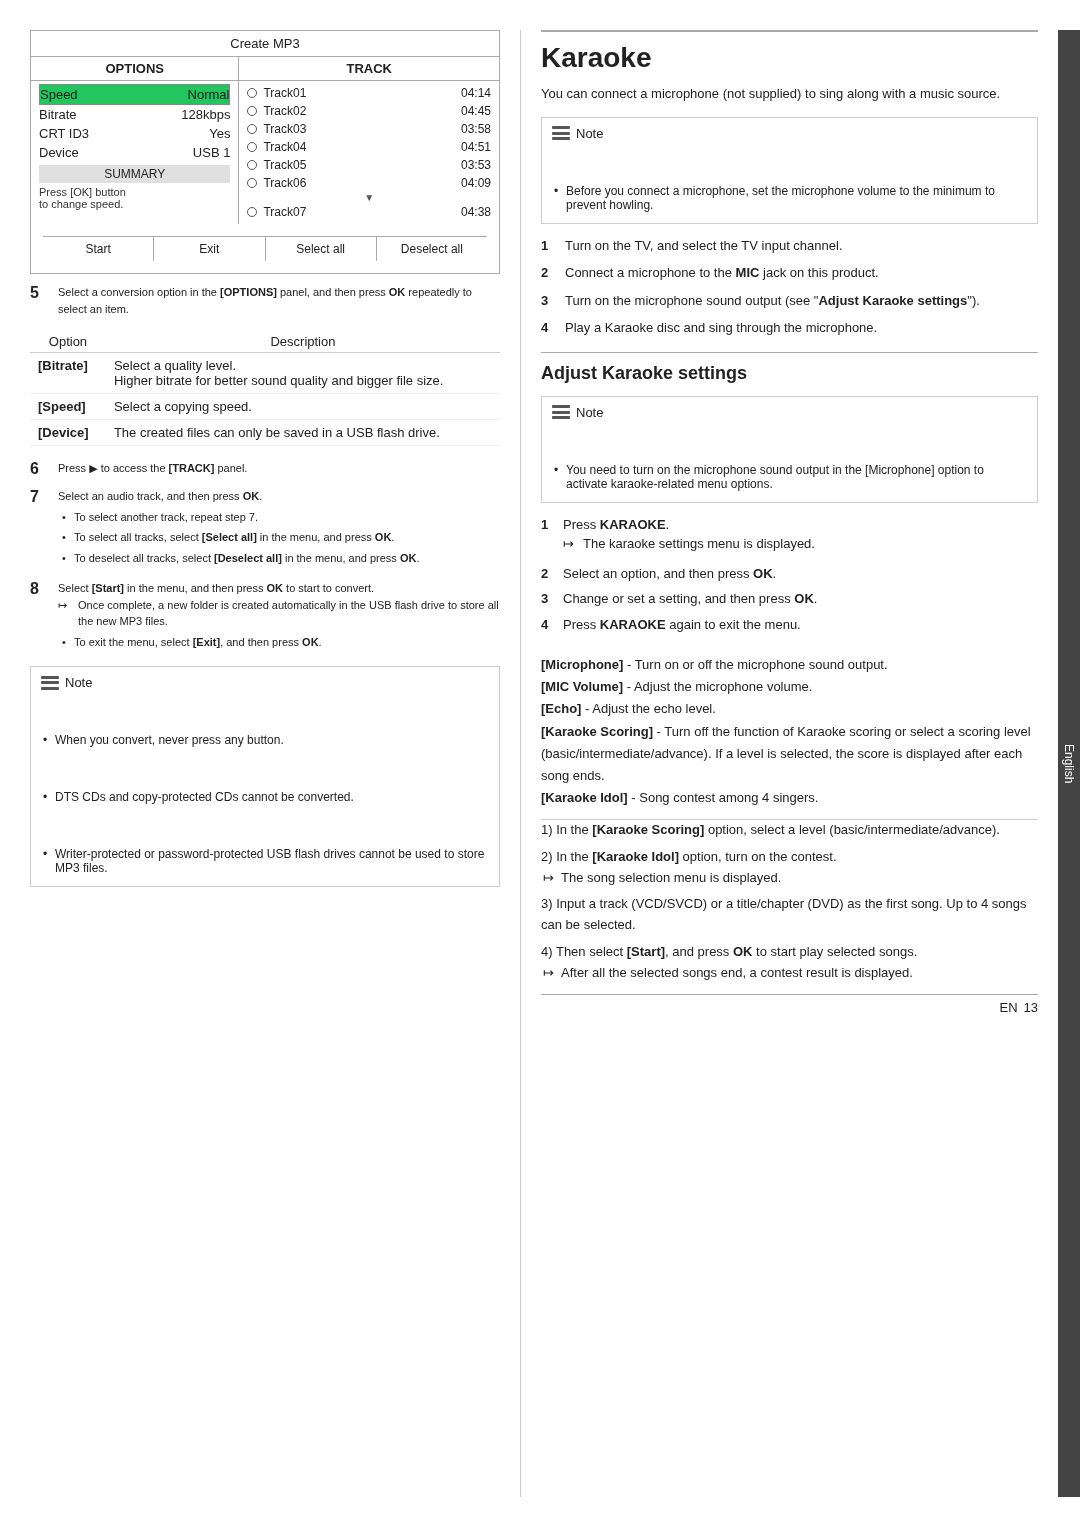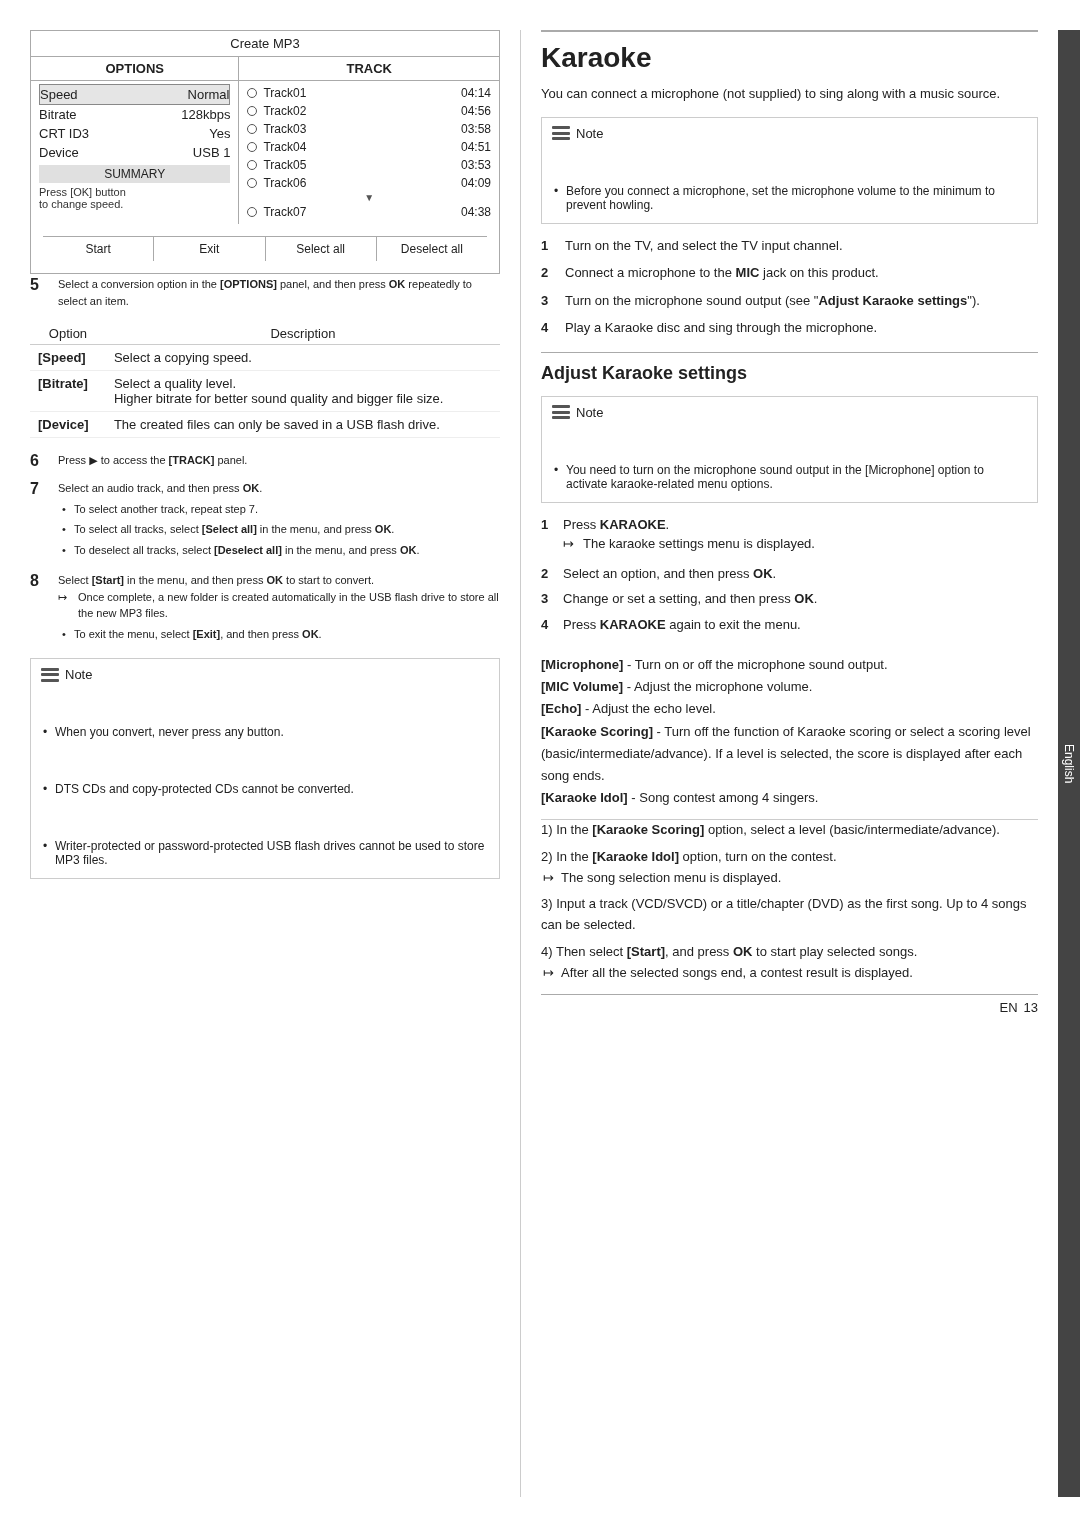--- a/index.html
+++ b/index.html
@@ -38,21 +38,21 @@
       align-items: center;
       justify-content: center;
       width: 22px;
     }
 
     
     .create-mp3-table {
       border: 1px solid #aaa;
       width: 100%;
       border-collapse: collapse;
-      margin-bottom: 2px;
+      margin-bottom: 10px;
     }
     .create-mp3-title {
       text-align: center;
       padding: 5px;
       font-size: 13px;
       border-bottom: 1px solid #aaa;
     }
     .table-header-row td {
       text-align: center;
       font-weight: bold;
@@ -72,21 +72,21 @@
     }
     .options-body {
       border-right: 1px solid #aaa;
     }
     .option-row {
       display: flex;
       justify-content: space-between;
       padding: 2px 0;
     }
     .option-row.highlighted {
-      background: #e5e5e5;
+      background: #22c55e;
       border: 1px solid #888;
       display: inline-flex;
       width: 100%;
     }
     .option-label { font-weight: normal; }
     .option-value { font-weight: normal; }
     .summary-row {
       background: #e0e0e0;
       text-align: center;
       padding: 2px 4px;
@@ -320,21 +320,21 @@
         </td>
         <td class="track-col">
           <div class="track-item">
             <span class="track-circle"></span>
             <span class="track-name">Track01</span>
             <span class="track-time">04:14</span>
           </div>
           <div class="track-item">
             <span class="track-circle"></span>
             <span class="track-name">Track02</span>
-            <span class="track-time">04:56</span>
+            <span class="track-time">04:45</span>
           </div>
           <div class="track-item">
             <span class="track-circle"></span>
             <span class="track-name">Track03</span>
             <span class="track-time">03:58</span>
           </div>
           <div class="track-item">
             <span class="track-circle"></span>
             <span class="track-name">Track04</span>
             <span class="track-time">04:51</span>
@@ -377,26 +377,26 @@
       </span>
     </div>
 
     <table class="options-desc-table">
       <tbody>
           <tr>
         <th>Option</th>
         <th>Description</th>
       </tr>
       <tr>
+        <td>[Bitrate]</td>
+        <td>Select a quality level.<br>Higher bitrate for better sound quality and bigger file size.</td>
+      </tr>
+      <tr>
         <td>[Speed]</td>
         <td>Select a copying speed.</td>
-      </tr>
-      <tr>
-        <td>[Bitrate]</td>
-        <td>Select a quality level.<br>Higher bitrate for better sound quality and bigger file size.</td>
       </tr>
       <tr>
         <td>[Device]</td>
         <td>The created files can only be saved in a USB flash drive.</td>
       </tr>
     </tbody>
       </table>
 
     <div class="step-block">
       <span class="step-num">6</span>

